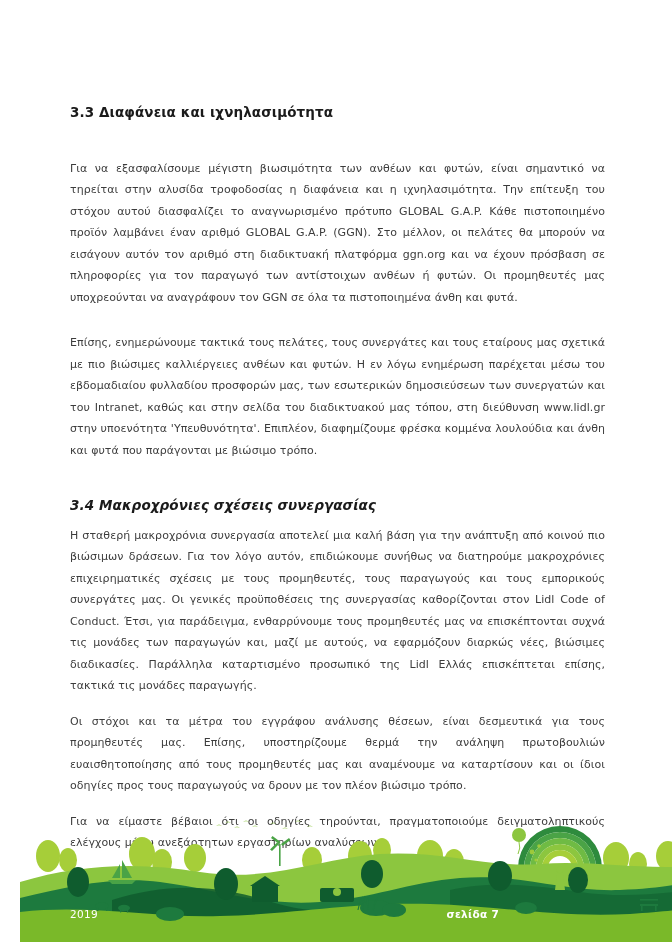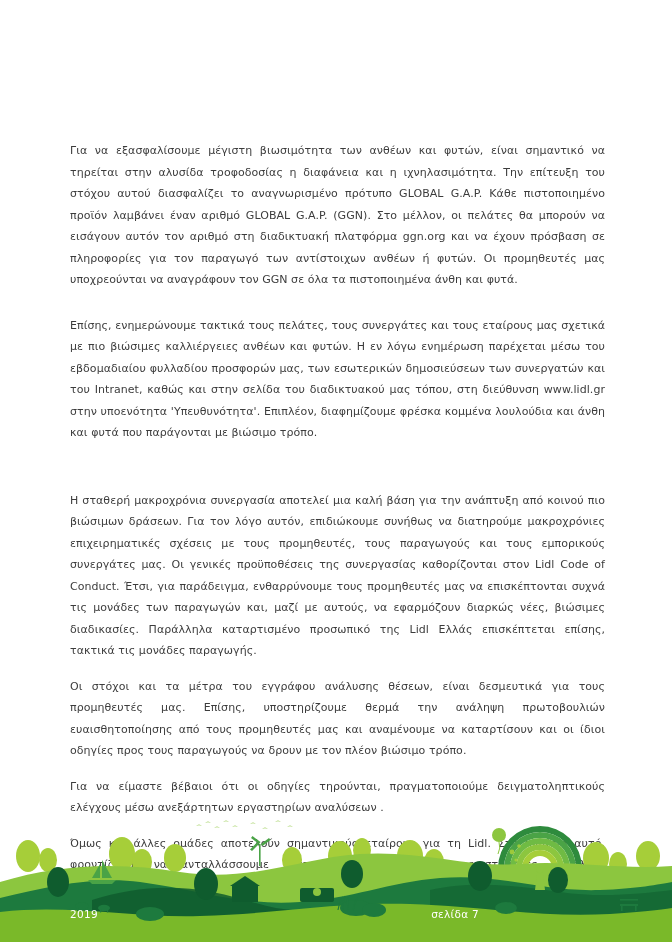--- a/index.html
+++ b/index.html
@@ -53,56 +53,59 @@
   .gap-xs { height: 10px; }
   .top-offset { height: 104px; }
 
   
   .footer-art {
     position: absolute;
     left: 0;
     bottom: 0;
     width: 544px;
     height: 122px;
+    padding-left: 20px;
   }
   .footer-art svg {
     display: block;
     width: 672px;
     height: 122px;
   }
   .footer-label {
     position: absolute;
     bottom: 22px;
     font-size: 10.5px;
     color: #ffffff;
     letter-spacing: 0.3px;
   }
   .footer-label.left { left: 70px; }
-  .footer-label.right { right: 65px; }
+  .footer-label.right { right: 65px; font-weight: bold; }
 </style>
 </head>
 <body>
 
 <div class="page">
 
   <div class="content">
 
     <div class="top-offset"></div>
 
+    <h2 class="section-heading indent-heading">3.3 Διαφάνεια και ιχνηλασιμότητα</h2>
 
     <div class="gap-lg"></div>
 
     <p class="body-text">Για να εξασφαλίσουμε μέγιστη βιωσιμότητα των ανθέων και φυτών, είναι σημαντικό να τηρείται στην αλυσίδα τροφοδοσίας η διαφάνεια και η ιχνηλασιμότητα. Την επίτευξη του στόχου αυτού διασφαλίζει το αναγνωρισμένο πρότυπο GLOBAL G.A.P. Κάθε πιστοποιημένο προϊόν λαμβάνει έναν αριθμό GLOBAL G.A.P. (GGN). Στο μέλλον, οι πελάτες θα μπορούν να εισάγουν αυτόν τον αριθμό στη διαδικτυακή πλατφόρμα ggn.org και να έχουν πρόσβαση σε πληροφορίες για τον παραγωγό των αντίστοιχων ανθέων ή φυτών. Οι προμηθευτές μας υποχρεούνται να αναγράφουν τον GGN σε όλα τα πιστοποιημένα άνθη και φυτά.</p>
 
     <div class="gap-md"></div>
 
     <p class="body-text">Επίσης, ενημερώνουμε τακτικά τους πελάτες, τους συνεργάτες και τους εταίρους μας  σχετικά με πιο βιώσιμες καλλιέργειες ανθέων και φυτών. Η εν λόγω ενημέρωση παρέχεται μέσω του εβδομαδιαίου φυλλαδίου προσφορών μας, των εσωτερικών δημοσιεύσεων των συνεργατών και του Intranet, καθώς και στην σελίδα του διαδικτυακού μας τόπου, στη διεύθυνση www.lidl.gr στην υποενότητα 'Υπευθυνότητα'. Επιπλέον, διαφημίζουμε φρέσκα κομμένα λουλούδια και άνθη και φυτά που παράγονται με βιώσιμο τρόπο.</p>
 
     <div class="gap-lg"></div>
 
+    <h2 class="section-heading italicish indent-heading">3.4 Μακροχρόνιες σχέσεις συνεργασίας</h2>
 
     <div class="gap-xs"></div>
 
     <p class="body-text">Η σταθερή μακροχρόνια συνεργασία αποτελεί μια καλή βάση για την ανάπτυξη από κοινού πιο βιώσιμων δράσεων. Για τον λόγο αυτόν, επιδιώκουμε συνήθως να διατηρούμε μακροχρόνιες επιχειρηματικές σχέσεις με τους προμηθευτές, τους παραγωγούς και τους εμπορικούς συνεργάτες μας. Οι γενικές προϋποθέσεις της συνεργασίας καθορίζονται στον Lidl Code of Conduct. Έτσι, για παράδειγμα, ενθαρρύνουμε τους προμηθευτές μας να επισκέπτονται συχνά τις μονάδες των παραγωγών και, μαζί με αυτούς, να εφαρμόζουν διαρκώς νέες, βιώσιμες διαδικασίες. Παράλληλα καταρτισμένο προσωπικό της Lidl Ελλάς επισκέπτεται επίσης, τακτικά τις μονάδες παραγωγής.</p>
 
     <div class="gap-sm"></div>
 
     <p class="body-text">Οι στόχοι και τα μέτρα του εγγράφου ανάλυσης θέσεων, είναι  δεσμευτικά για τους προμηθευτές μας. Επίσης, υποστηρίζουμε θερμά την ανάληψη πρωτοβουλιών ευαισθητοποίησης από τους προμηθευτές μας και αναμένουμε να καταρτίσουν και οι ίδιοι οδηγίες προς τους παραγωγούς να δρουν με τον πλέον βιώσιμο τρόπο.</p>
 
     <div class="gap-sm"></div>

